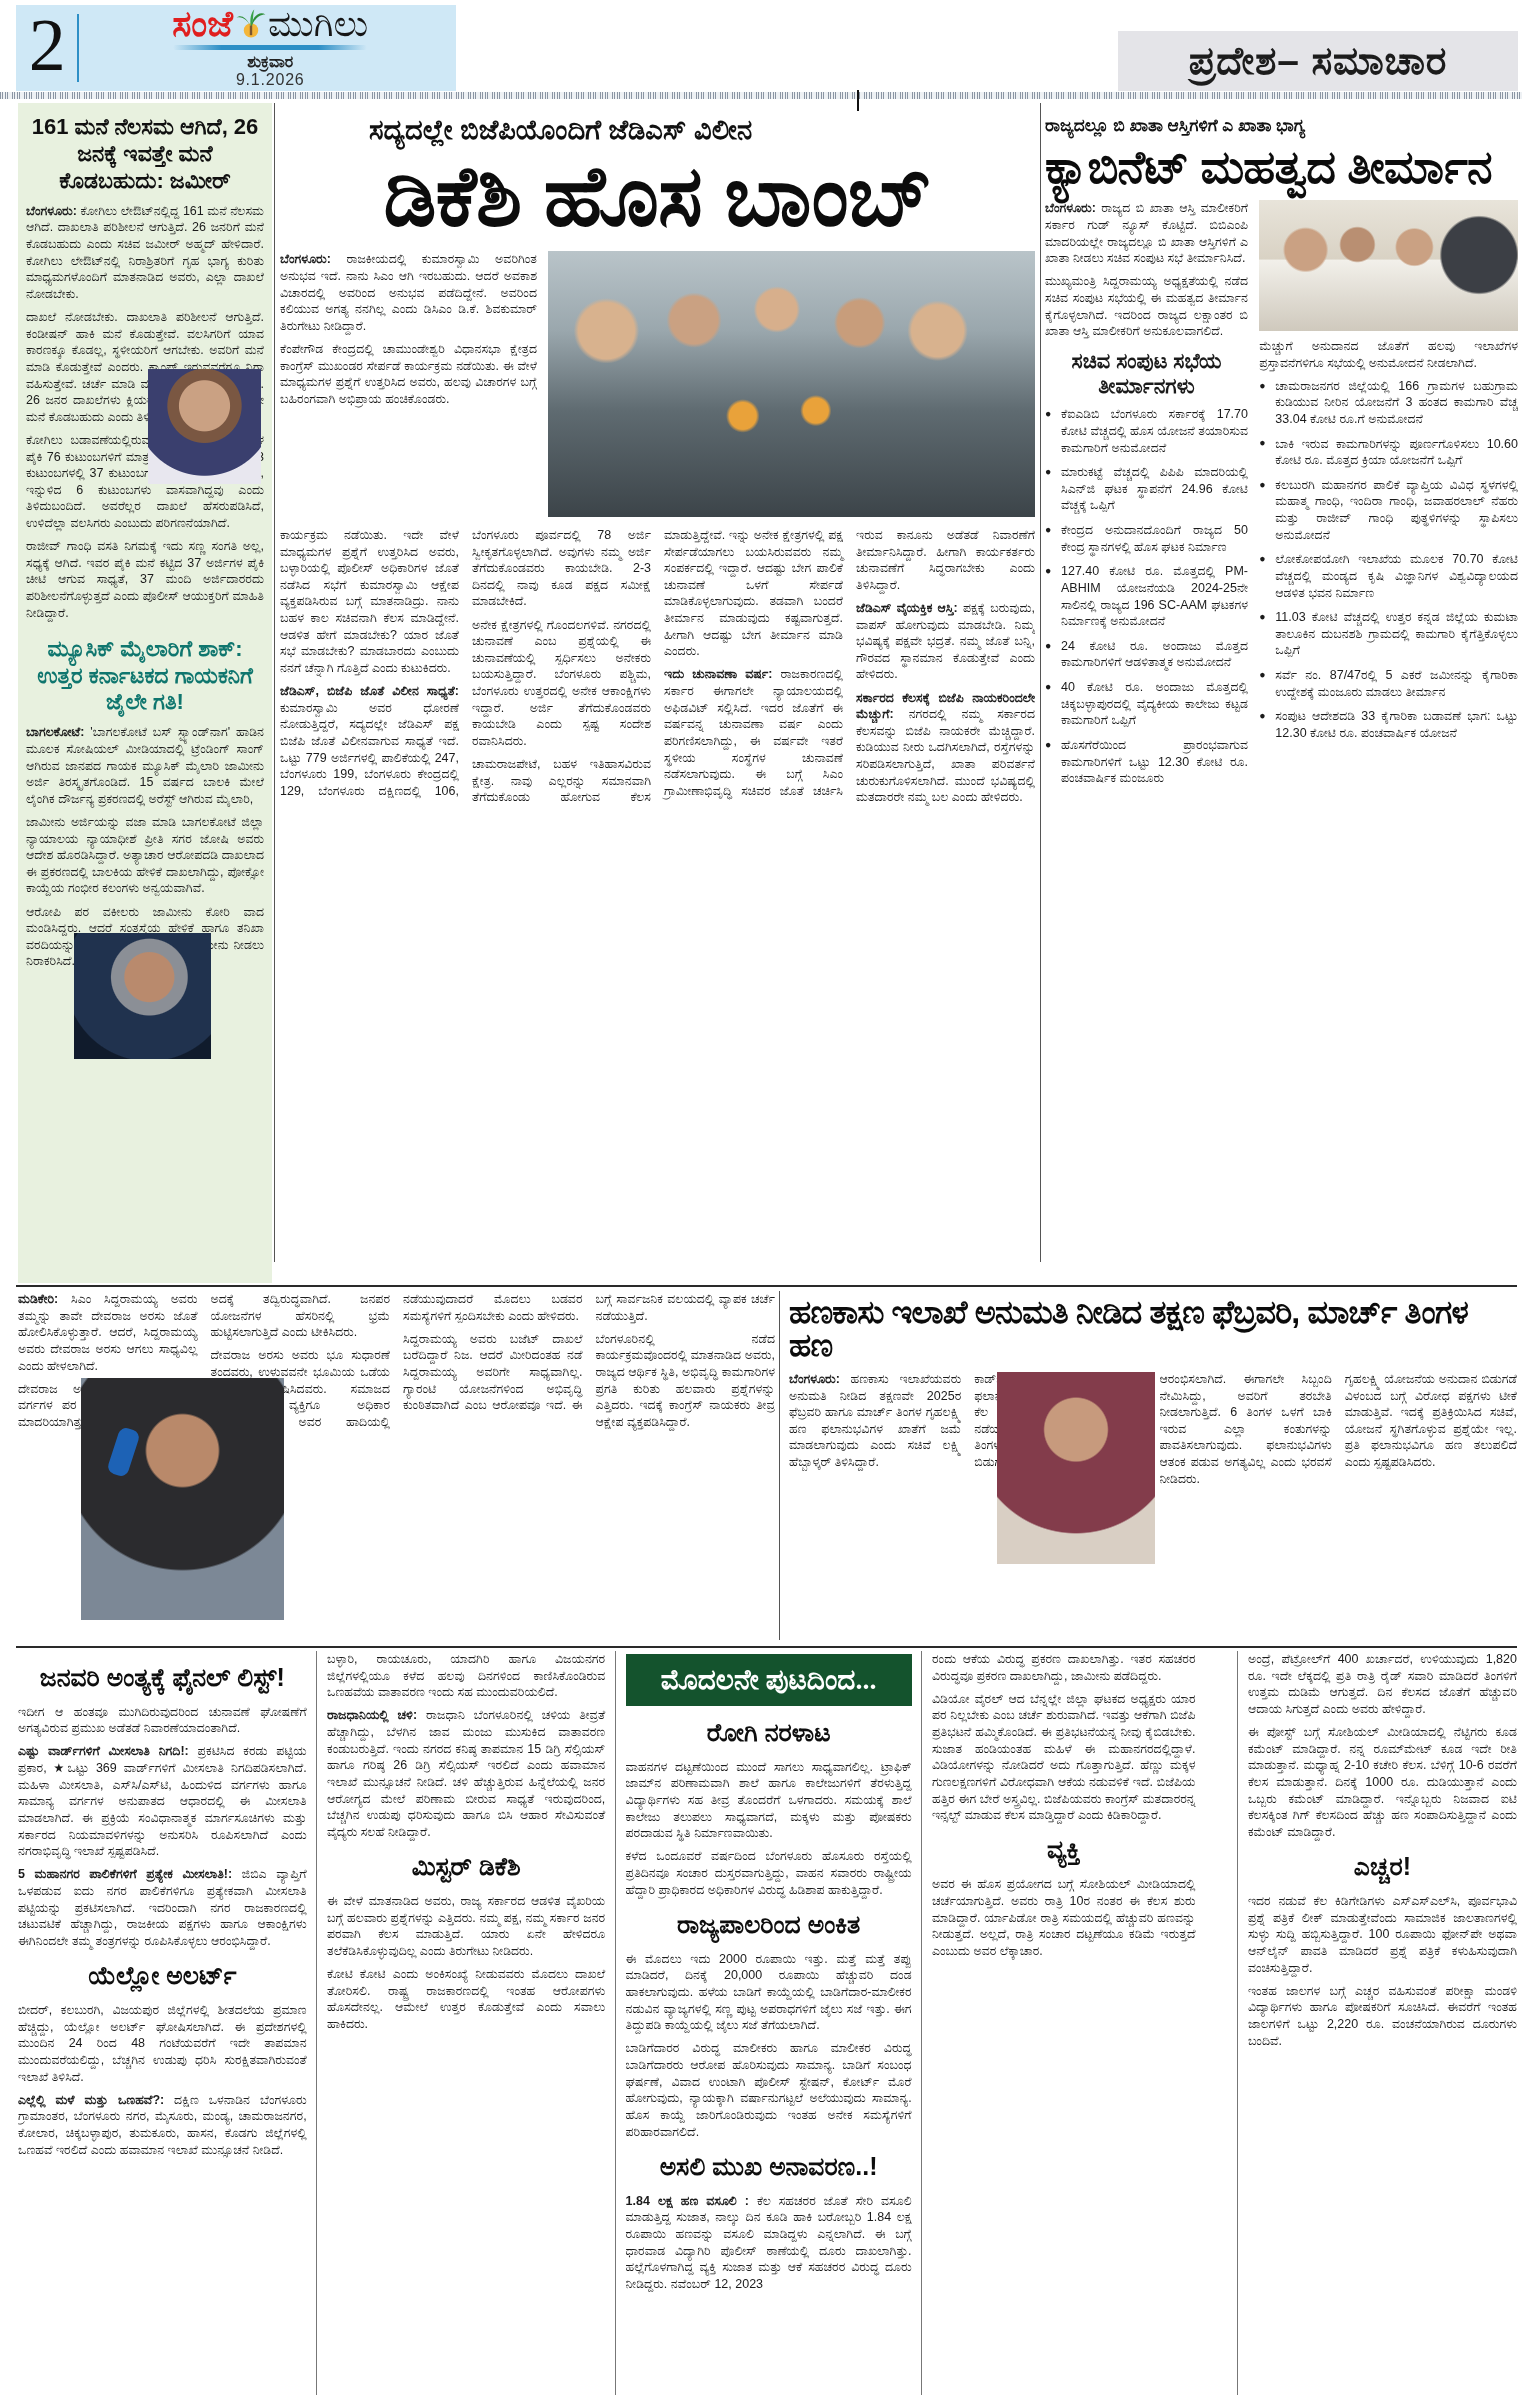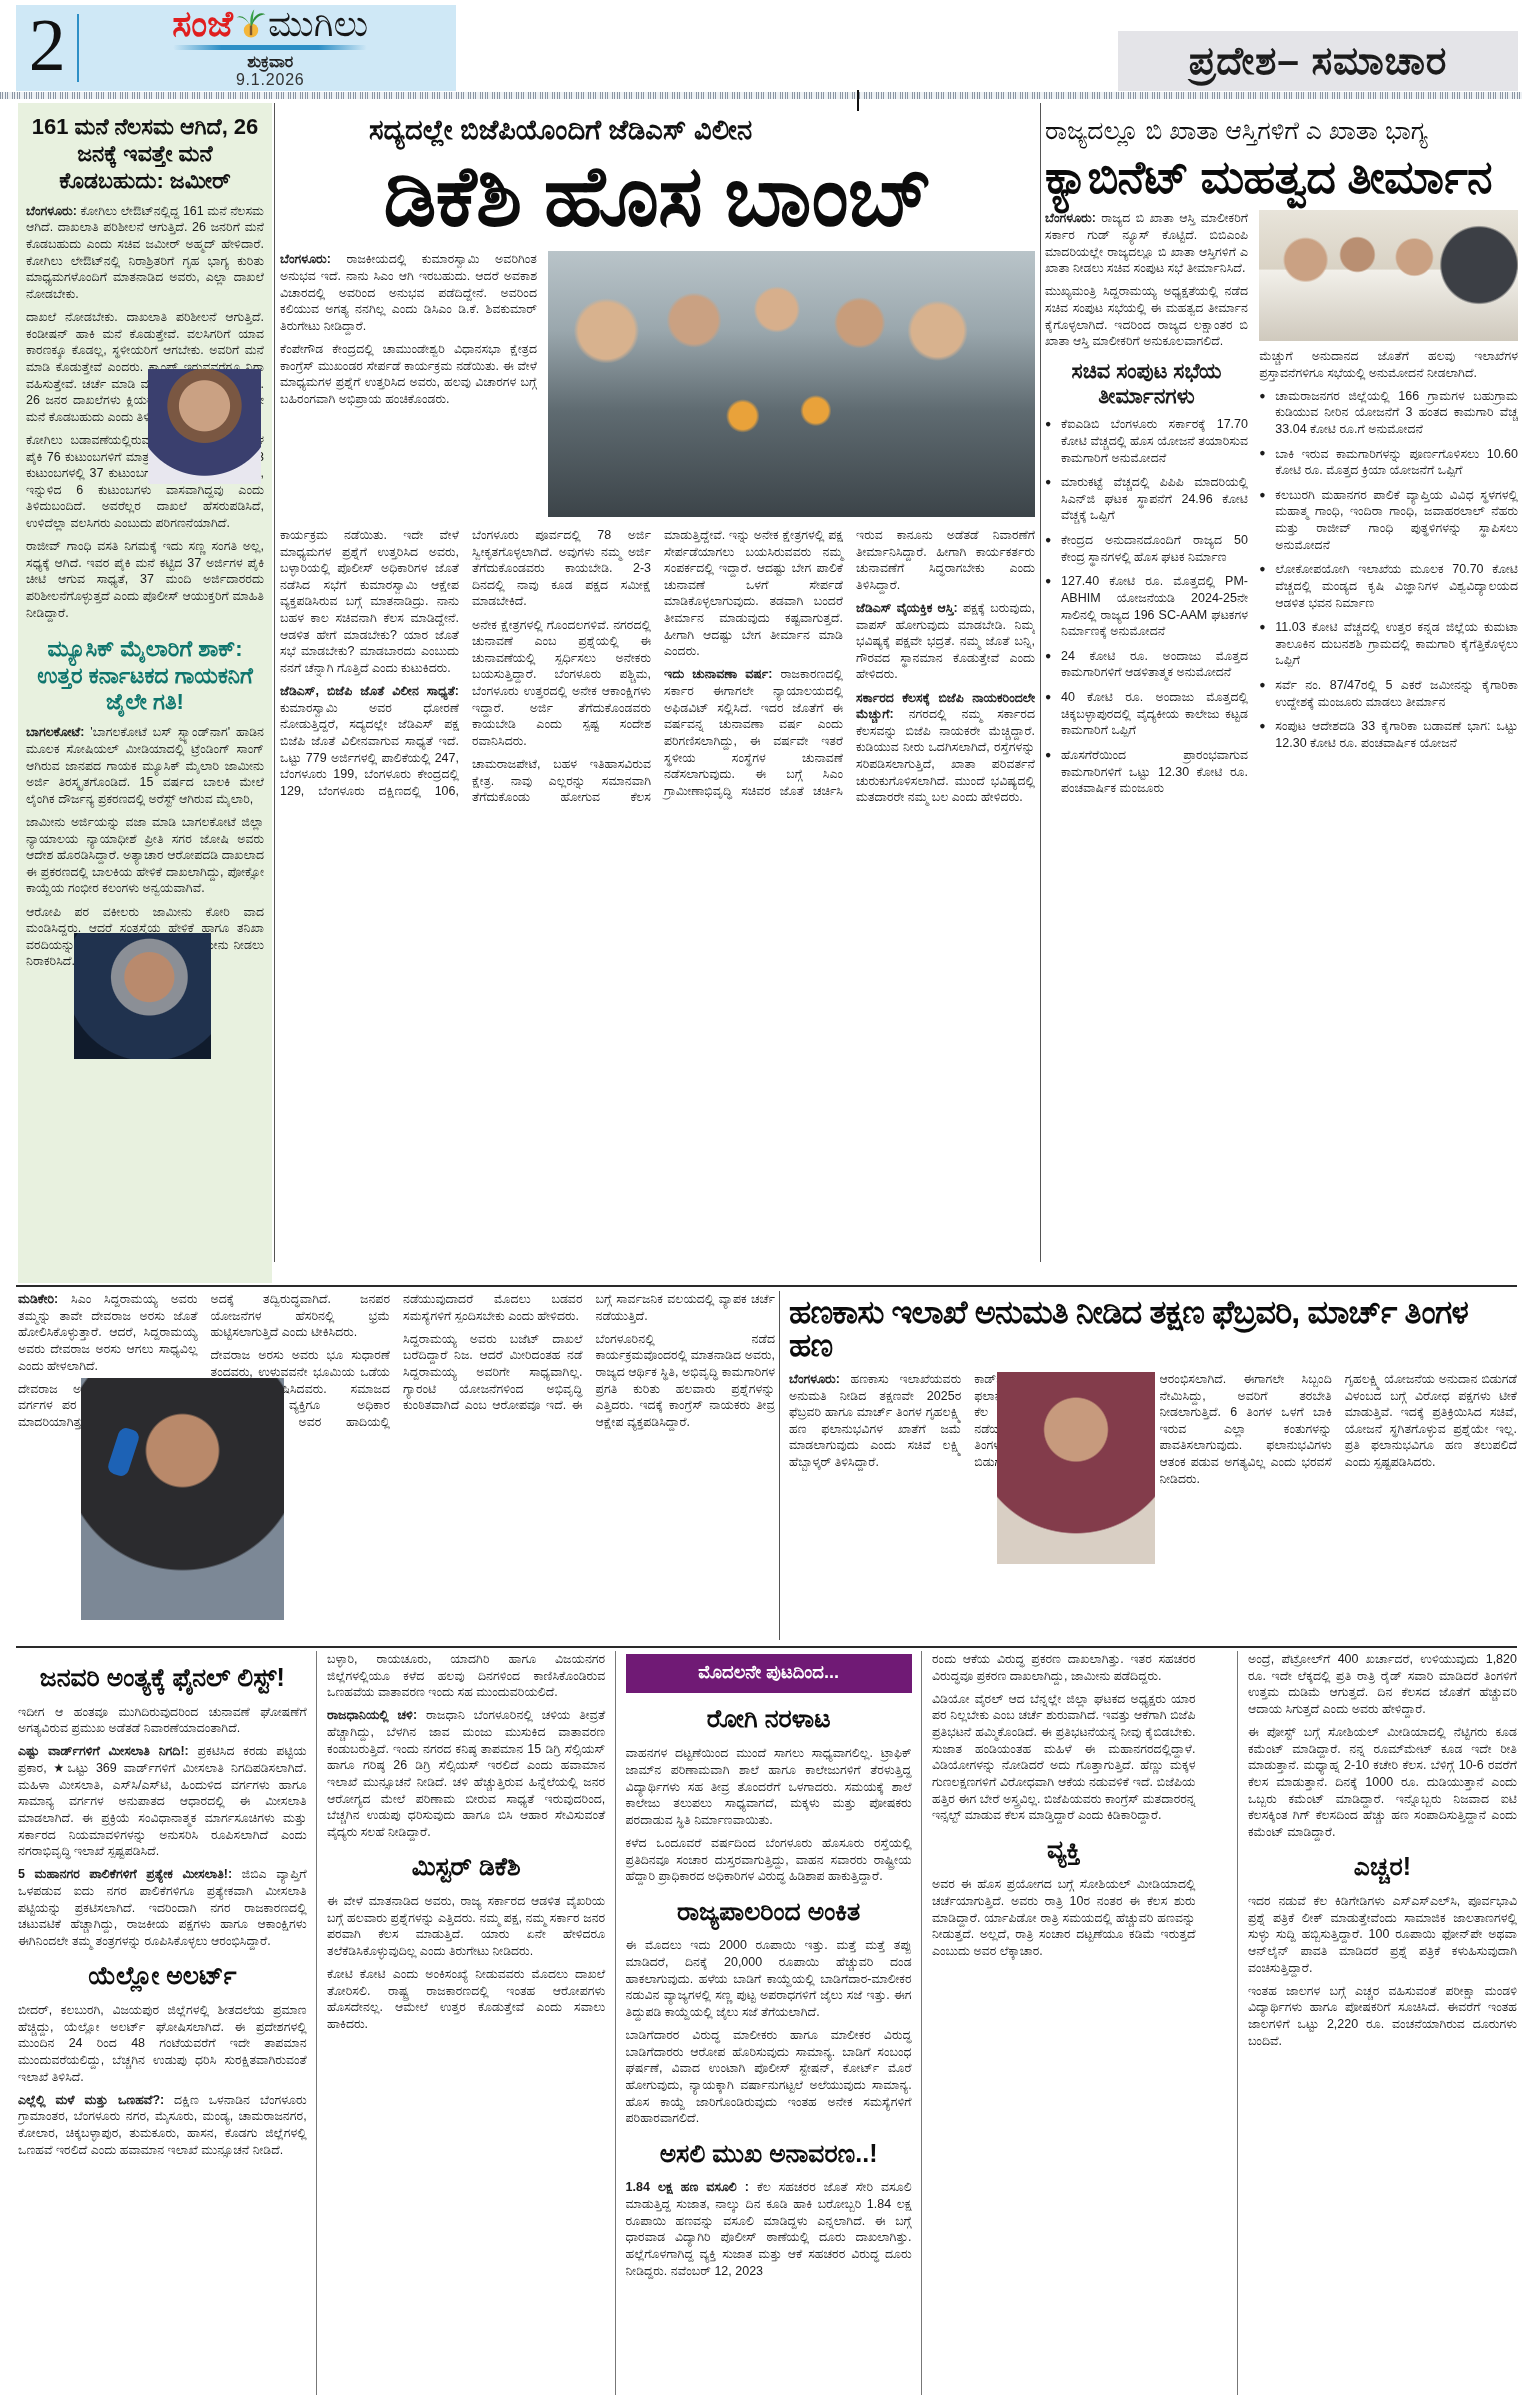--- a/index.html
+++ b/index.html
@@ -56,21 +56,21 @@
       radial-gradient(circle at 30% 26%,#caa182 0 6%,transparent 7%),
       radial-gradient(circle at 47% 22%,#d7af8c 0 6%,transparent 7%),
       radial-gradient(circle at 64% 27%,#c89d7b 0 6%,transparent 7%),
       radial-gradient(circle at 80% 30%,#d8b28e 0 6%,transparent 7%),
       radial-gradient(circle at 40% 62%,#e9a23a 0 4%,transparent 5%),
       radial-gradient(circle at 55% 60%,#e9a23a 0 4%,transparent 5%),
       linear-gradient(180deg,#b9c4c9 0%,#9aa7ad 30%,#5f6b71 60%,#3c4449 100%);}
   .ms-cols{margin-top:9.7px;column-count:4;column-gap:13px;height:704px;}
   
   .rightstory{left:1045px;top:103px;width:473px;height:1159px;overflow:hidden;}
-  .r-kicker{font-size:25px;font-weight:normal;color:#111;margin-top:13px;}
+  .r-kicker{font-size:17px;font-weight:bold;color:#111;margin-top:13px;}
   .r-head{font-size:46px;font-weight:900;line-height:1.05;color:#0c0c0c;margin:6.5px 0 9.7px 0;letter-spacing:-0.8px;}
   .r-flex{display:flex;gap:11.3px;}
   .r-cola{width:203px;flex:none;}
   .r-colb{flex:1;}
   .r-photo{width:100%;height:131px;margin-bottom:6.5px;
     background:
       radial-gradient(circle at 18% 38%,#caa183 0 9%,transparent 10%),
       radial-gradient(circle at 38% 34%,#b98f72 0 9%,transparent 10%),
       radial-gradient(circle at 60% 36%,#caa183 0 10%,transparent 11%),
       radial-gradient(circle at 85% 42%,#3c3f45 0 16%,transparent 17%),
@@ -92,22 +92,22 @@
   
   .bottom{left:18px;top:1651px;width:1499px;height:744px;display:flex;overflow:hidden;}
   .bcol{padding:0 9.7px;box-sizing:border-box;overflow:hidden;}
   .bcol + .bcol{border-left:0.8px solid #777;}
   .b1{width:305px;padding-left:0;}
   .b2{width:305px;}
   .b3{width:313px;}
   .b4{width:290px;}
   .b5{width:286px;padding-right:0;margin-left:32px;}
   .bsub{font-size:25px;font-weight:bold;text-align:center;margin:9.7px 0;color:#0e0e0e;}
-  .blackband{background:#701a75;color:#fff;font-size:18px;font-weight:bold;text-align:center;
-    padding:7.3px 3.2px;margin:3.2px 0 8px 0;}
+  .blackband{background:#14532d;color:#fff;font-size:28px;font-weight:bold;text-align:center;
+    padding:7.3px 3.2px;margin:3.2px 0 8px 0;font-family:Liberation Serif, serif;}
 </style>
 </head>
 <body>
 
 <div class="abs masthead">
   <div class="pageno">2</div>
   <div class="mast-div"></div>
   <div class="logo-wrap">
     <div class="logo-line">
       <span class="logo-red">ಸಂಜೆ</span>

